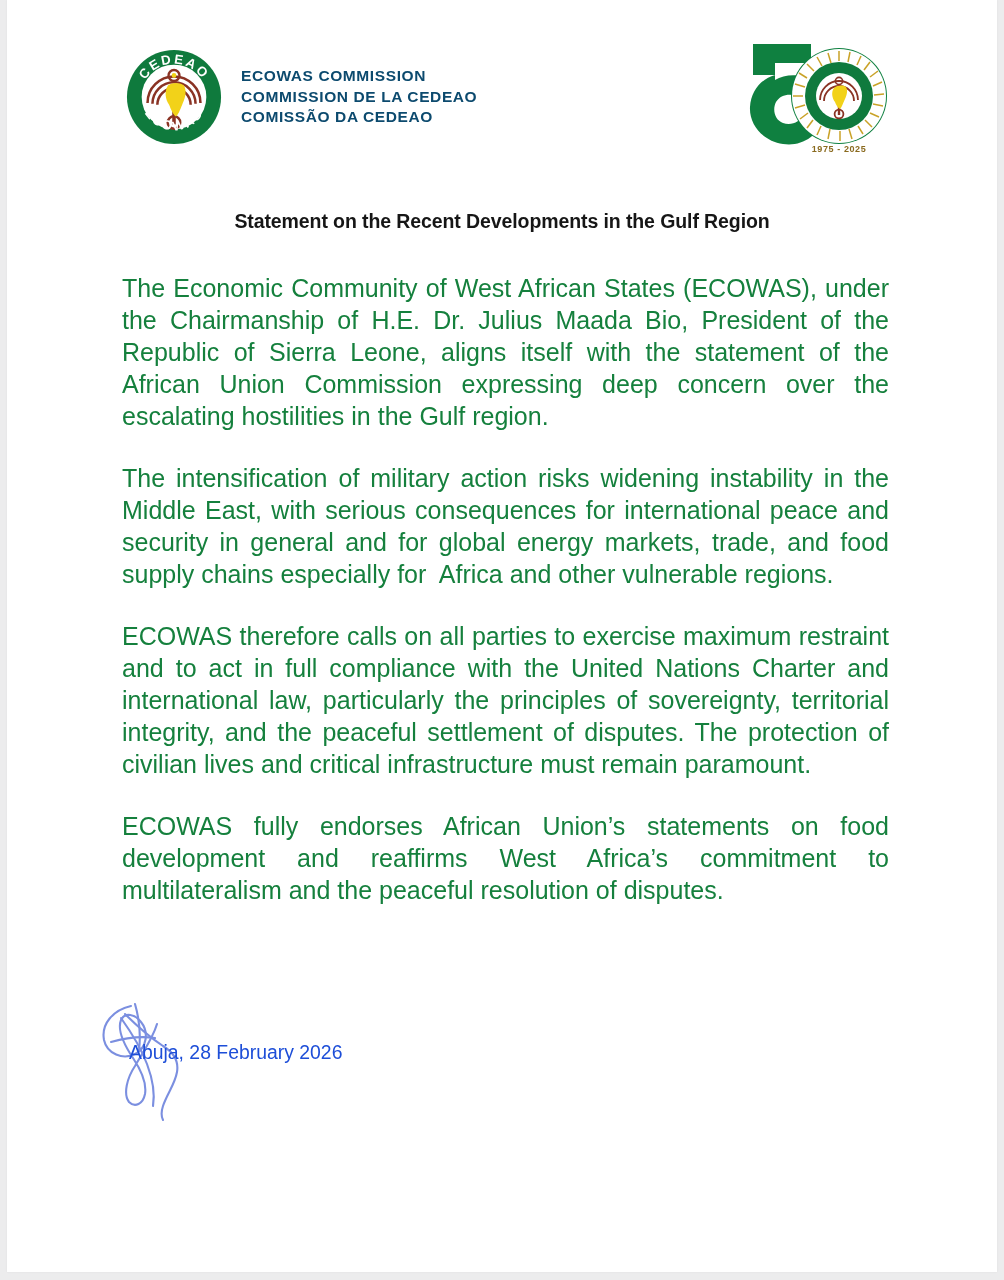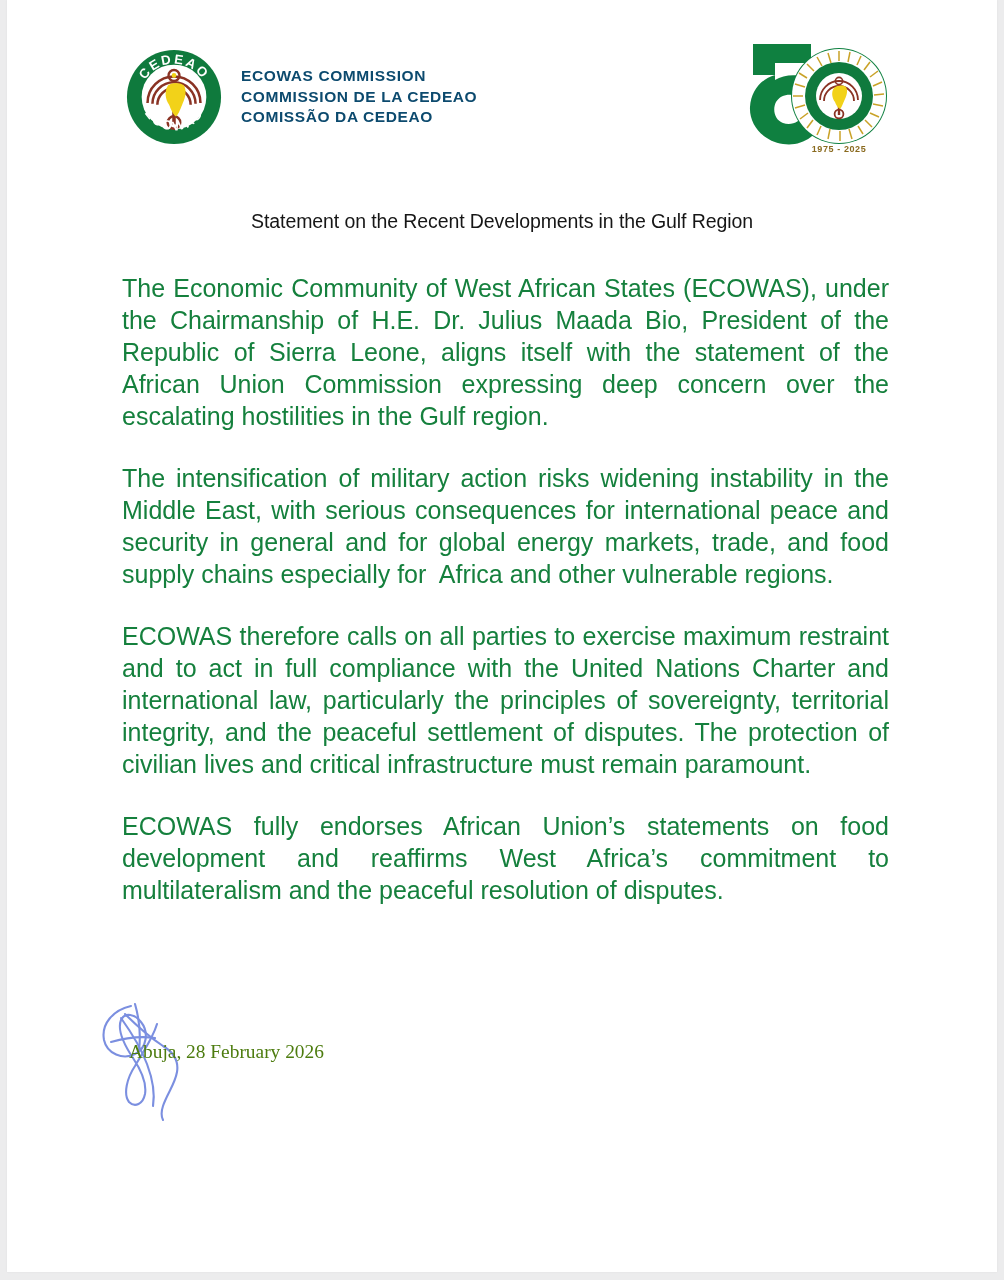--- a/index.html
+++ b/index.html
@@ -70,21 +70,21 @@
   }
 
   
   #doc-title {
     position: absolute;
     left: 0;
     top: 210px;
     width: 990px;
     text-align: center;
     font-size: 19.5px;
-    font-weight: normal;
+    font-weight: bold;
     color: #161616;
     letter-spacing: -0.1px;
   }
 
   #body-copy {
     position: absolute;
     left: 115px;
     top: 272px;
     width: 767px;
   }
@@ -99,22 +99,21 @@
     white-space: pre-wrap;
   }
   #body-copy p:last-child { margin-bottom: 0; }
 
   #dateline {
     position: absolute;
     left: 122px;
     top: 1038px;
     font-size: 19.4px;
     line-height: 28px;
-    color: #4d7c0f;
-    font-family: Liberation Serif, serif;
+    color: #1d4ed8;
   }
 
   #signature {
     position: absolute;
     left: 84px;
     top: 998px;
     width: 130px;
     height: 125px;
     pointer-events: none;
   }

